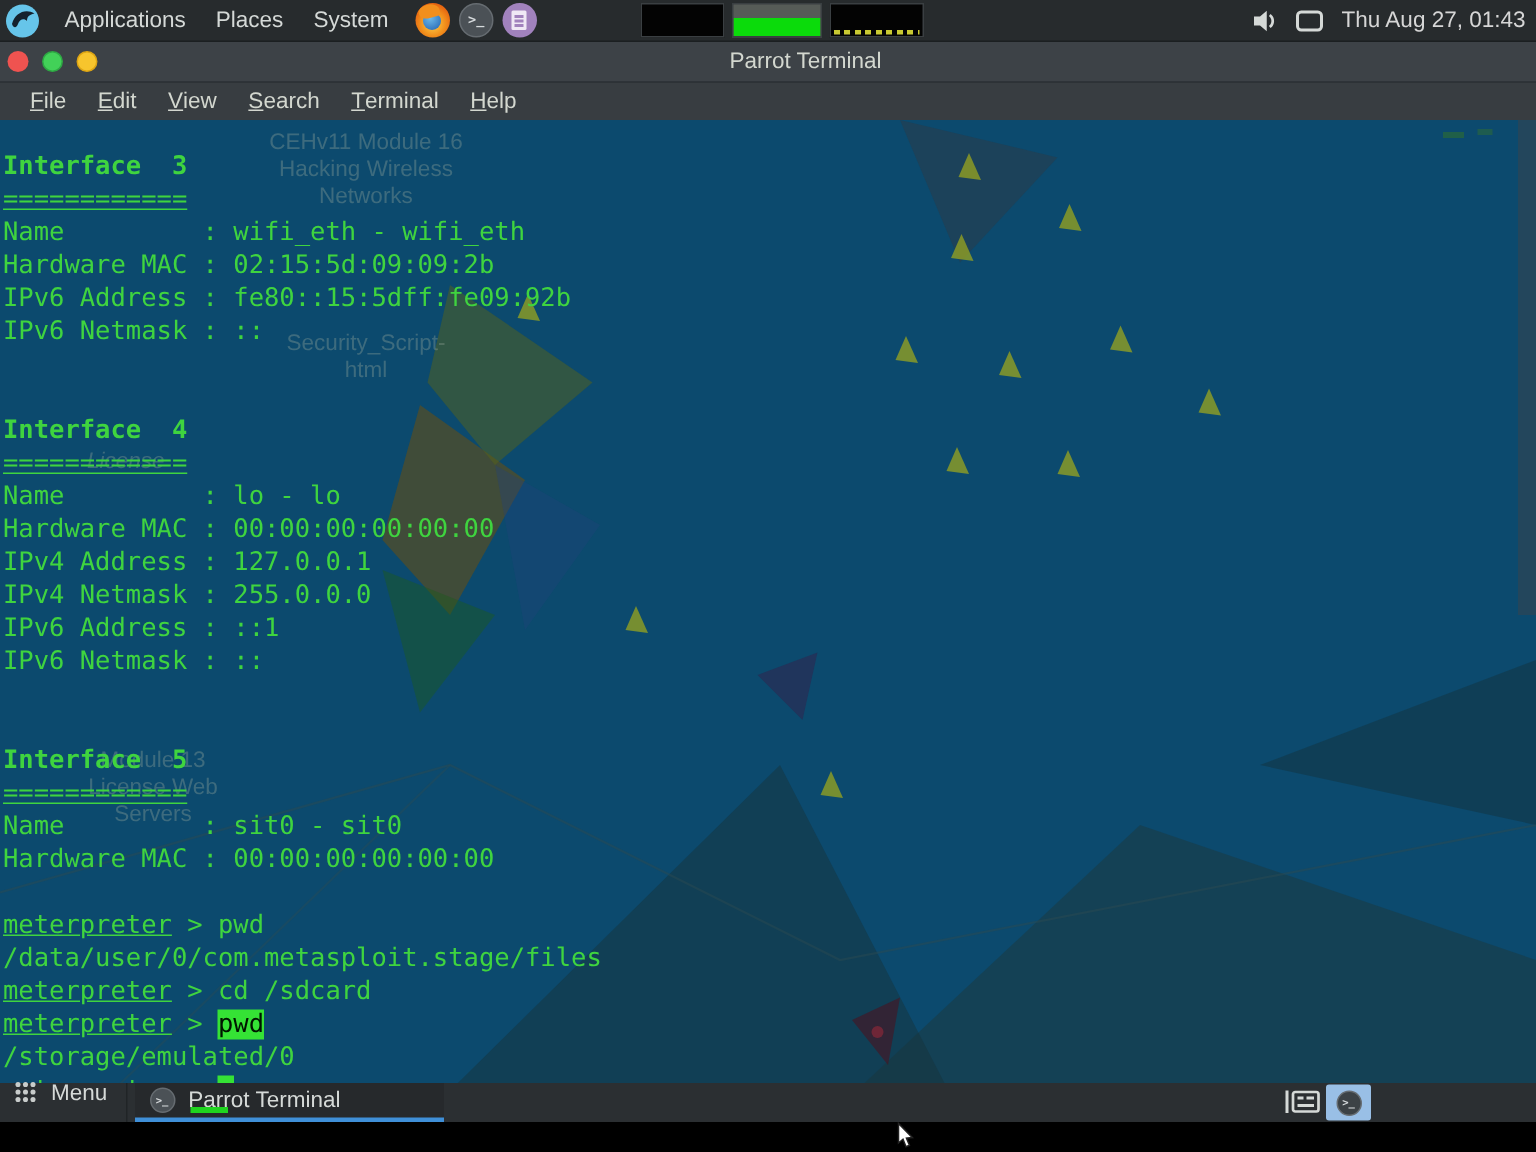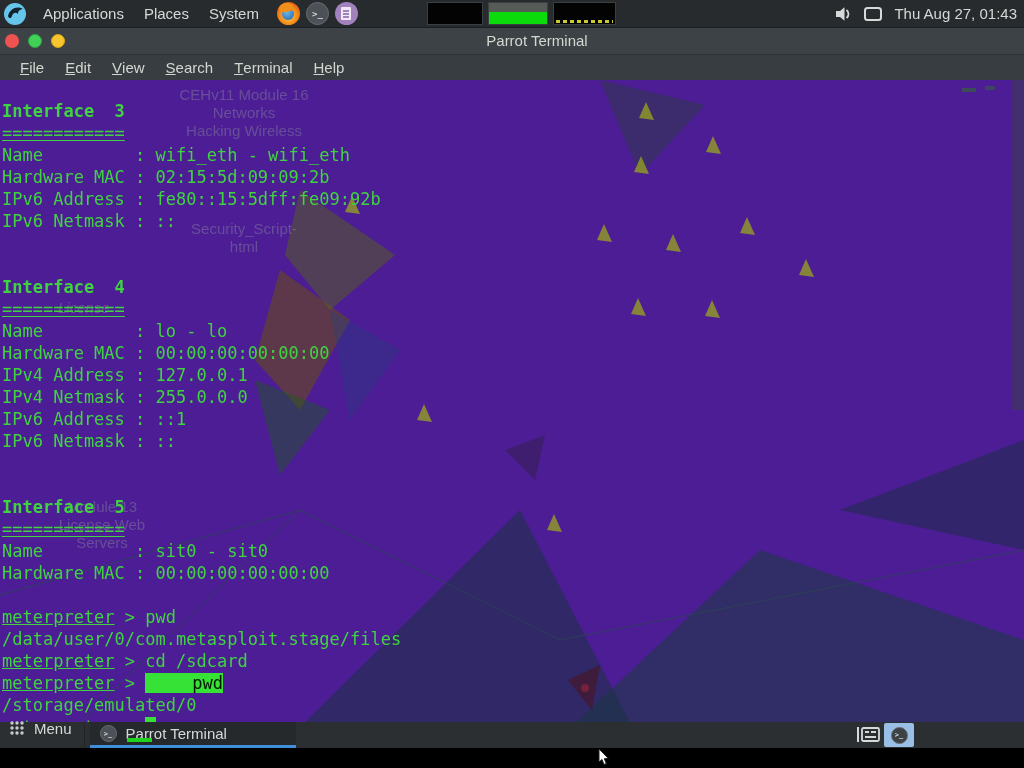--- a/index.html
+++ b/index.html
@@ -45,35 +45,35 @@
   .wc-max { background:#42d158; border:1px solid #2ea844; }
   .wc-min { background:#f7c52d; border:1px solid #dda513; }
   .win-title { position:absolute; left:calc(50% + 25px); top:4px; transform:translateX(-50%);
     color:#d3d7cf; font-size:15px; white-space:nowrap; }
   .menubar { height:25px; background:#383d41; display:flex; align-items:center; padding-left:10px;
     color:#d3d7cf; font-size:15px; }
   .wmenu-item { padding:0 11px 0 10px; height:25px; display:flex; align-items:center; }
   .mn { text-decoration:underline; }
 
   
-  .content { position:relative; height:662px; background:#4c1d95; overflow:hidden; }
+  .content { position:relative; height:662px; background:#0c4a6e; overflow:hidden; }
   .wallpaper { position:absolute; left:0; top:0; }
   .dlabel { position:absolute; color:rgba(158,172,158,0.34); font-size:15px; line-height:18px;
     text-align:center; white-space:nowrap; }
   .dlabel-0 { left:154px; top:6px; width:180px; }
   .dlabel-1 { left:154px; top:140px; width:180px; }
   .dlabel-2 { left:58px; top:219px; width:80px; text-align:left;font-style:italic; }
   .dlabel-3 { left:12px; top:418px; width:180px; }
   .term-text { position:absolute; left:2px; top:20px; font-family:"DejaVu Sans Mono", monospace;
     font-size:17px; line-height:22px; color:#3fd43f; white-space:pre; }
   .tline { height:22px; }
   .seg-h { font-weight:bold; }
   .seg-r { text-decoration:underline; }
   .seg-p { text-decoration:underline; }
-  .seg-s { background:#35e235; color:#001500;padding-left:47px; }
+  .seg-s { background:#35e235; color:#001500; }
   .seg-c { background:#35e235; color:#35e235; }
 
   
   .taskbar { position:absolute; left:0; bottom:0; width:1024px; height:26px; background:#2b2f32;
     display:flex; align-items:center; color:#d5d9d7; font-size:15px; z-index:50; }
   .menu-btn { display:flex; align-items:center; gap:9px; padding:0 12px 14px 9px; height:26px;
     border-right:1px solid #202426; }
   .task-btn { margin-left:5px; width:206px; height:26px; background:#26292c;
     border-bottom:3px solid #3f8fd8; display:flex; align-items:center; gap:9px; padding:0 10px; }
   .mini-term { width:17px; height:17px; border-radius:50%; background:#4b5156; border:1px solid #666c71;
@@ -181,22 +181,22 @@
         <polygon points="568,600 600,585 592,630" fill="#4a1220" opacity="0.6"></polygon>
         <circle cx="585" cy="608" r="4" fill="#a02838" opacity="0.55"></circle>
         <polygon points="505,370 545,355 535,400" fill="#33204a" opacity="0.5"></polygon>
         <rect x="962" y="8" width="14" height="4" fill="#2f6e2f" opacity="0.6"></rect>
         <rect x="985" y="6" width="10" height="4" fill="#2f6e2f" opacity="0.5"></rect>
       </svg>
 
       <div id="dlabels">
           <div class="dlabel dlabel-0">
             <div>CEHv11 Module 16</div>
+            <div>Hacking Wireless</div>
             <div>Networks</div>
-            <div>Hacking Wireless</div>
           </div>
           <div class="dlabel dlabel-1">
             <div>Security_Script-</div>
             <div>html</div>
           </div>
           <div class="dlabel dlabel-2">
             <div>License</div>
           </div>
           <div class="dlabel dlabel-3">
             <div>Module 13</div>

